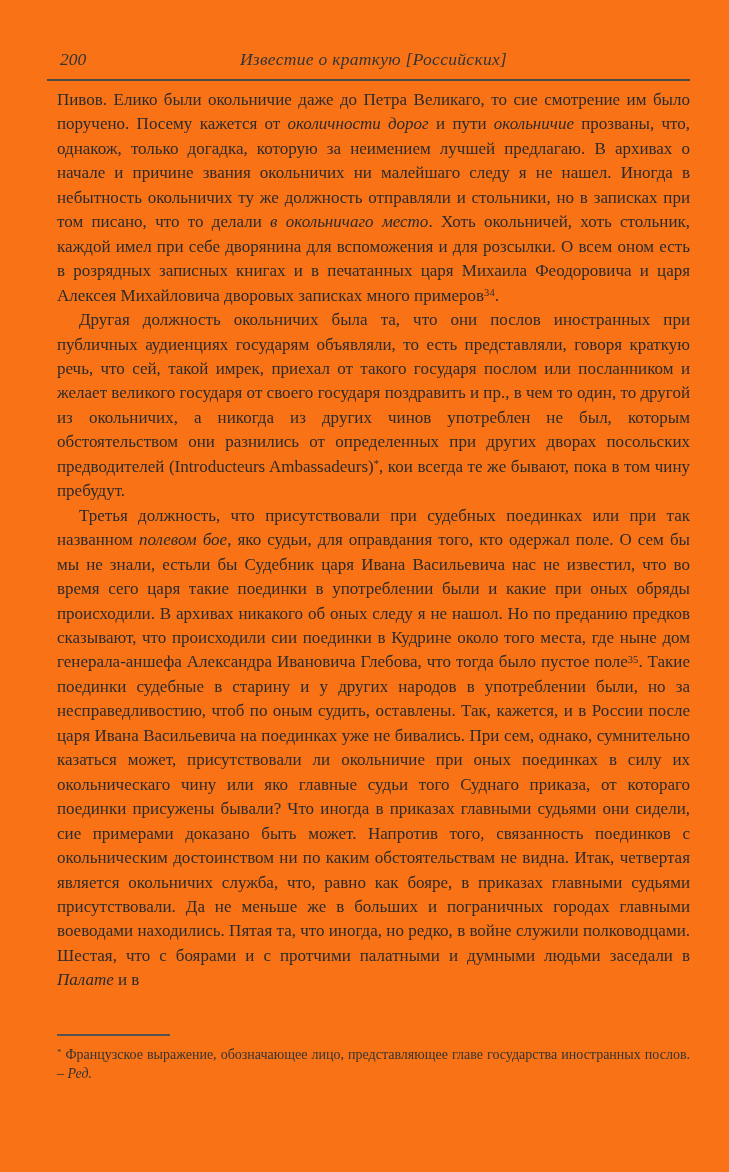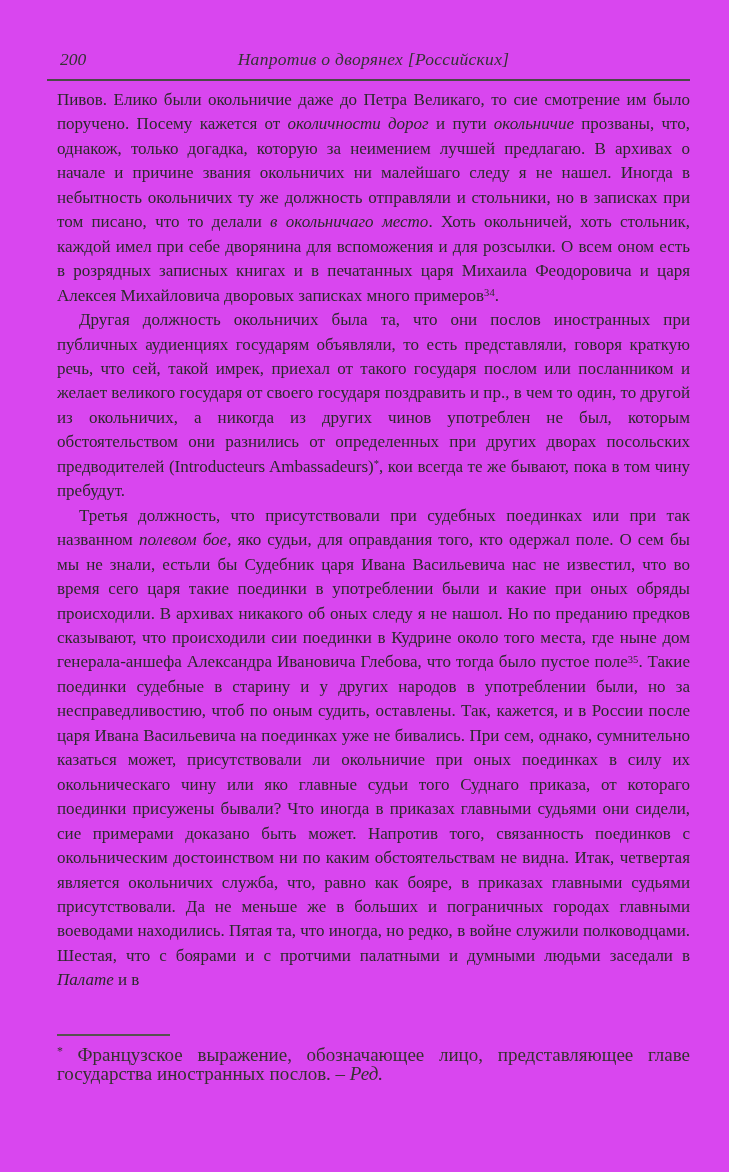--- a/index.html
+++ b/index.html
@@ -1,20 +1,20 @@
 <!DOCTYPE html>
 <html><head>
 <meta charset="utf-8">
 <style>
   html, body { margin: 0; padding: 0; background: #ffffff; }
   .page {
     position: relative;
     width: 729px;
     height: 1172px;
-    background: #d946ef;
+    background: #f97316;
     color: #2b2b2b;
     font-family: "Liberation Serif", "DejaVu Serif", serif;
     overflow: hidden;
   }
   .running-head {
     position: absolute;
     top: 49px;
     left: 57px;
     width: 633px;
     font-style: italic;
@@ -64,34 +64,34 @@
     top: 1034px;
     width: 633px;
   }
   .footnote-rule {
     width: 113px;
     height: 1.5px;
     background: #55534f;
     margin-bottom: 9px;
   }
   .footnote {
-    font-size: 19px;
+    font-size: 14px;
     line-height: 19.5px;
     text-align: justify;
     color: #35332f;
   }
 </style>
 </head>
 <body>
 
 <div class="page">
 
   <header class="running-head">
     <span class="pageno">200</span>
-    <span class="running-title">Напротив о дворянех [Российских]</span>
+    <span class="running-title">Известие о краткую [Российских]</span>
   </header>
 
   <div class="header-rule"></div>
 
   <main class="body-text" id="body-text">
       <p class="para"><span>Пивов. Елико были окольничие даже до Петра Великаго, то сие смотрение им было поручено. Посему кажется от </span><em>околичности дорог</em><span> и пути </span><em>окольничие</em><span> прозваны, что, однакож, только догадка, которую за неимением лучшей предлагаю. В архивах о начале и причине звания окольничих ни малейшаго следу я не нашел. Иногда в небытность окольничих ту же должность отправляли и стольники, но в записках при том писано, что то делали </span><em>в окольничаго место</em><span>. Хоть окольничей, хоть стольник, каждой имел при себе дворянина для вспоможения и для розсылки. О всем оном есть в розрядных записных книгах и в печатанных царя Михаила Феодоровича и царя Алексея Михайловича дворовых записках много примеров</span><sup>34</sup><span>.</span></p>
       <p class="para indent"><span>Другая должность окольничих была та, что они послов иностранных при публичных аудиенциях государям объявляли, то есть представляли, говоря краткую речь, что сей, такой имрек, приехал от такого государя послом или посланником и желает великого государя от своего государя поздравить и пр., в чем то один, то другой из окольничих, а никогда из других чинов употреблен не был, которым обстоятельством они разнились от определенных при других дворах посольских предводителей (Introducteurs Ambassadeurs)</span><sup>*</sup><span>, кои всегда те же бывают, пока в том чину пребудут.</span></p>
       <p class="para indent"><span>Третья должность, что присутствовали при судебных поединках или при так названном </span><em>полевом бое</em><span>, яко судьи, для оправдания того, кто одержал поле. О сем бы мы не знали, естьли бы Судебник царя Ивана Васильевича нас не известил, что во время сего царя такие поединки в употреблении были и какие при оных обряды происходили. В архивах никакого об оных следу я не нашол. Но по преданию предков сказывают, что происходили сии поединки в Кудрине около того места, где ныне дом генерала-аншефа Александра Ивановича Глебова, что тогда было пустое поле</span><sup>35</sup><span>. Такие поединки судебные в старину и у других народов в употреблении были, но за несправедливостию, чтоб по оным судить, оставлены. Так, кажется, и в России после царя Ивана Васильевича на поединках уже не бивались. При сем, однако, сумнительно казаться может, присутствовали ли окольничие при оных поединках в силу их окольническаго чину или яко главные судьи того Суднаго приказа, от котораго поединки присужены бывали? Что иногда в приказах главными судьями они сидели, сие примерами доказано быть может. Напротив того, связанность поединков с окольническим достоинством ни по каким обстоятельствам не видна. Итак, четвертая является окольничих служба, что, равно как бояре, в приказах главными судьями присутствовали. Да не меньше же в больших и пограничных городах главными воеводами находились. Пятая та, что иногда, но редко, в войне служили полководцами. Шестая, что с боярами и с протчими палатными и думными людьми заседали в </span><em>Палате</em><span> и в</span></p>
     </main>
 

